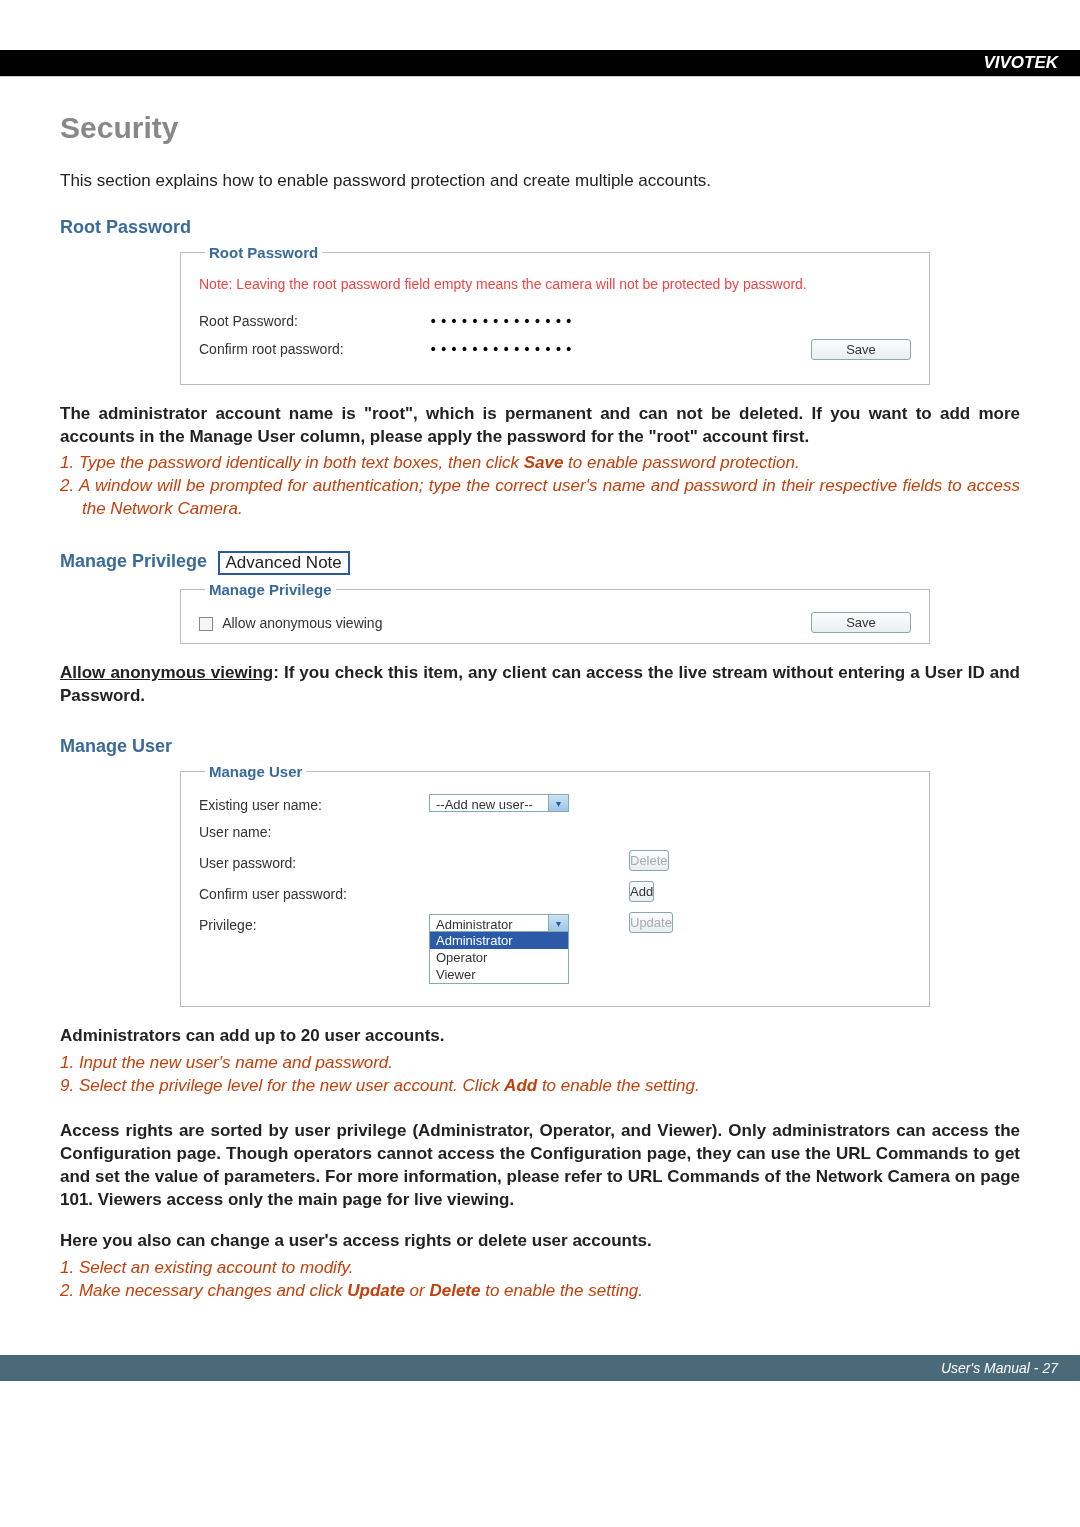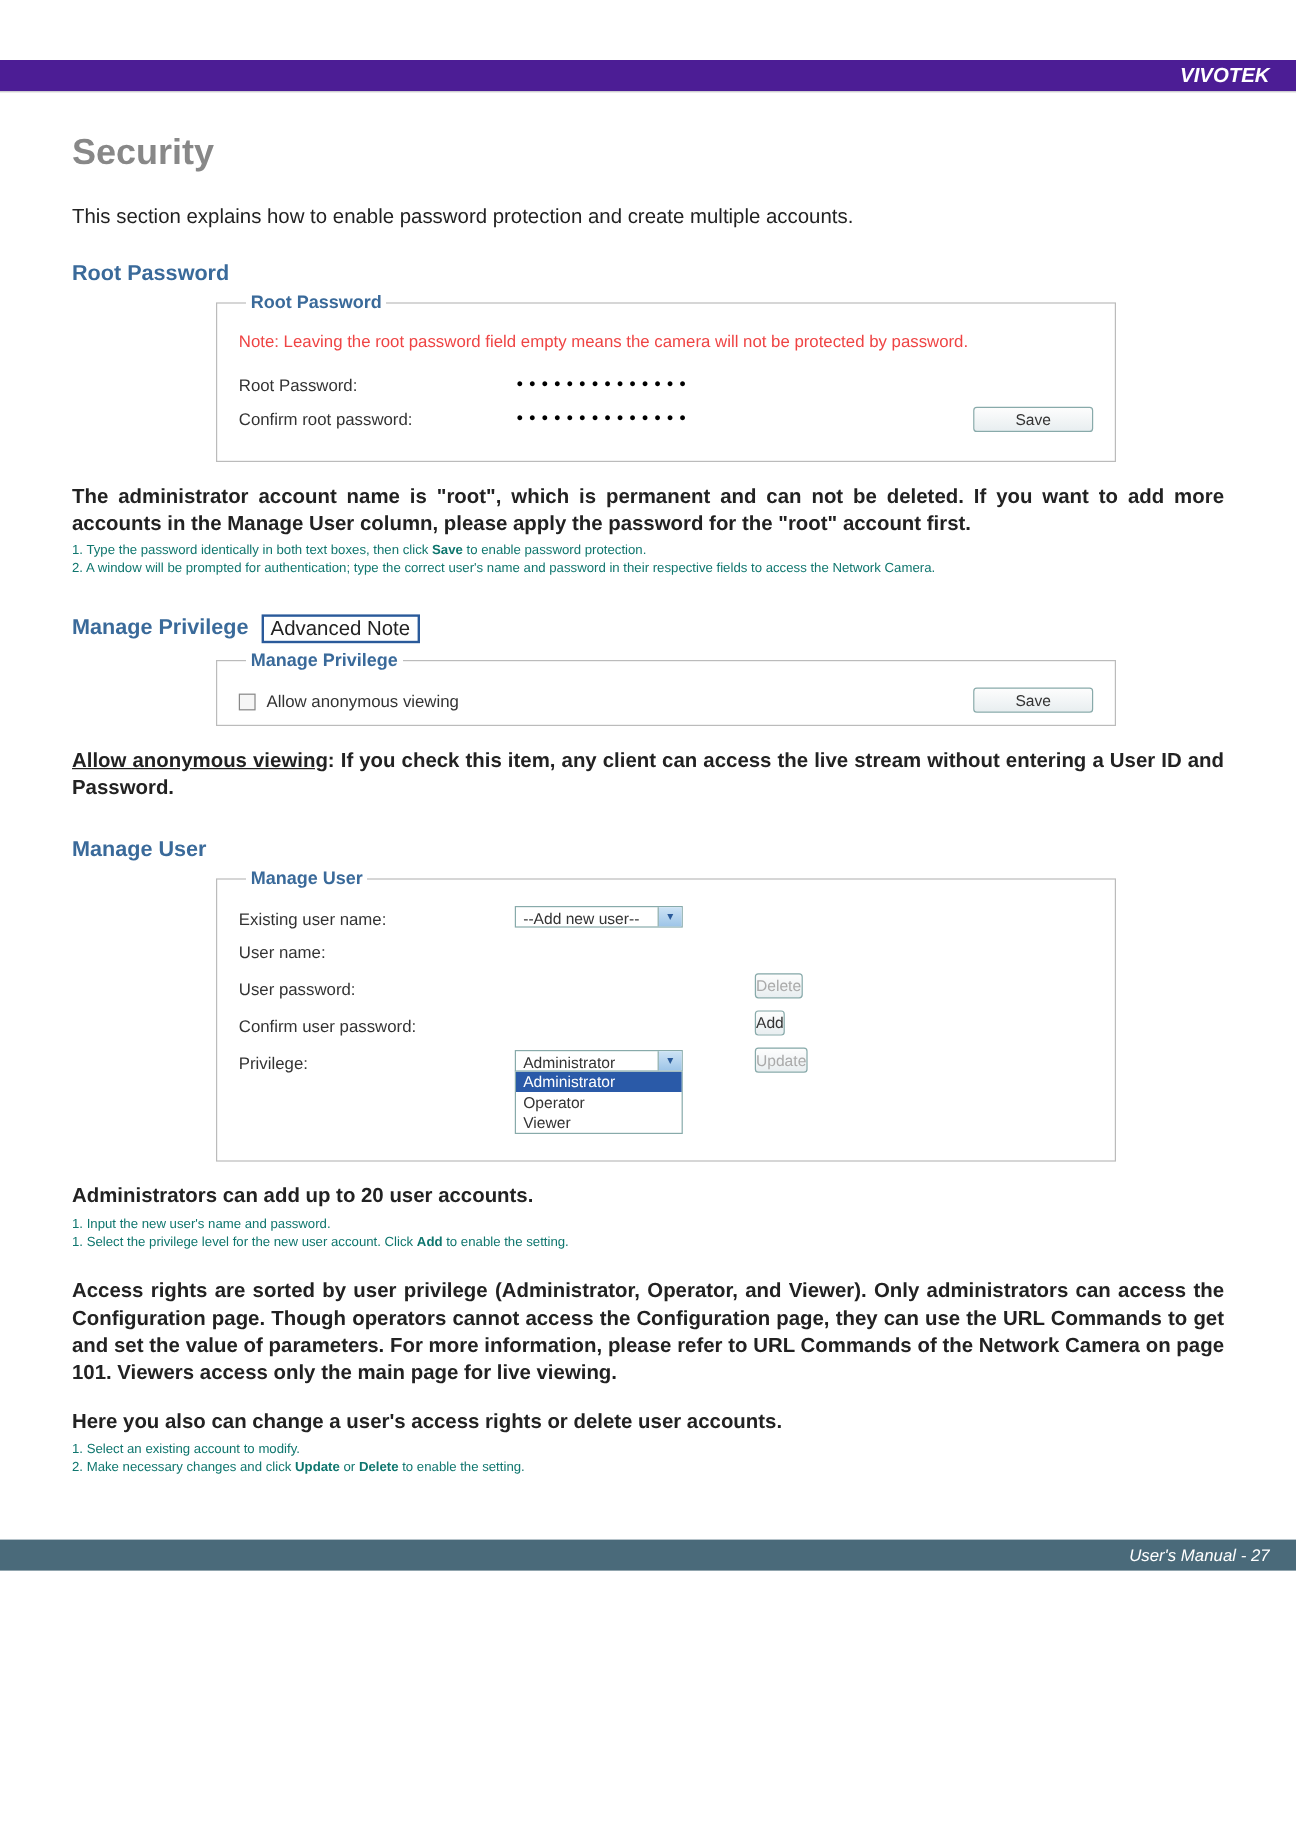--- a/index.html
+++ b/index.html
@@ -8,21 +8,21 @@
     background: #fff;
     width: 1080px;
     margin: 0 auto;
     color: #333;
   }
   .page {
     padding: 0;
   }
   .top-strip {
     height: 26px;
-    background: #4c1d95;
+    background: #000000;
     margin-top: 50px;
   }
   .brand-in-strip {
     float: right;
     color: #fff;
     font-weight: bold;
     font-style: italic;
     font-size: 17px;
     padding-right: 22px;
     line-height: 26px;
@@ -121,26 +121,27 @@
   .para {
     font-size: 17px;
     color: #222;
     line-height: 1.35;
     text-align: justify;
     margin-bottom: 4px;
     font-weight: bold;
   }
   .para-block { margin-bottom: 22px; }
   .num-item {
-    font-size: 11px;
-    color: #0f766e;
+    font-size: 17px;
+    color: #c2410c;
     line-height: 1.35;
     text-align: justify;
     padding-left: 22px;
     text-indent: -22px;
+    font-style: italic;
   }
   .bold { font-weight: bold; }
   .uline { text-decoration: underline; }
   .dropdown {
     display: inline-flex;
     border: 1px solid #8aa;
     background: #fff;
     font-size: 13px;
     width: 140px;
     height: 18px;
@@ -306,21 +307,21 @@
           </div>
         </span>
         <span class="btncol"><span class="ui-btn disabled">Update</span></span>
       </div>
     </fieldset>
 
     <div class="para-block">
       <p class="para">Administrators can add up to 20 user accounts.</p>
       <p class="num-item">1. Input the new user's name and password.</p>
       <p class="num-item">
-        <span>1. Select the privilege level for the new user account. Click </span><span class="bold">Add</span><span> to enable the setting.</span>
+        <span>9. Select the privilege level for the new user account. Click </span><span class="bold">Add</span><span> to enable the setting.</span>
       </p>
     </div>
 
     <p class="para" style="margin-bottom:18px;">Access rights are sorted by user privilege (Administrator, Operator, and Viewer). Only administrators can access the Configuration page. Though operators cannot access the Configuration page, they can use the URL Commands to get and set the value of parameters. For more information, please refer to URL Commands of the Network Camera on page 101. Viewers access only the main page for live viewing.</p>
 
     <div class="para-block">
       <p class="para">Here you also can change a user's access rights or delete user accounts.</p>
       <p class="num-item">1. Select an existing account to modify.</p>
       <p class="num-item">
         <span>2. Make necessary changes and click </span><span class="bold">Update</span><span> or </span><span class="bold">Delete</span><span> to enable the setting.</span>

